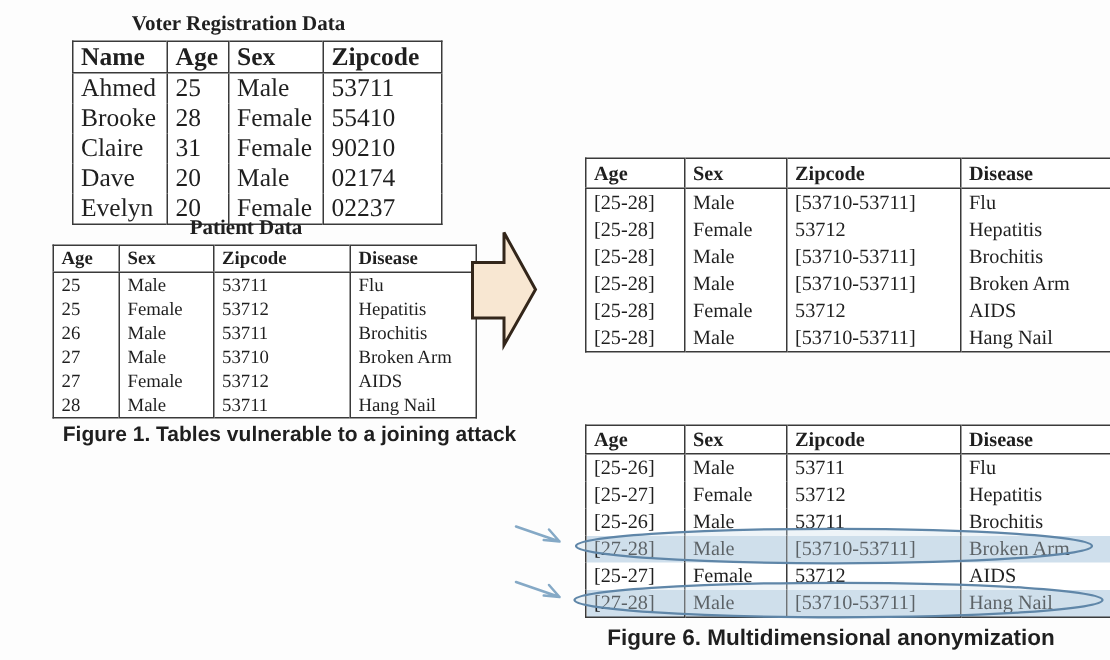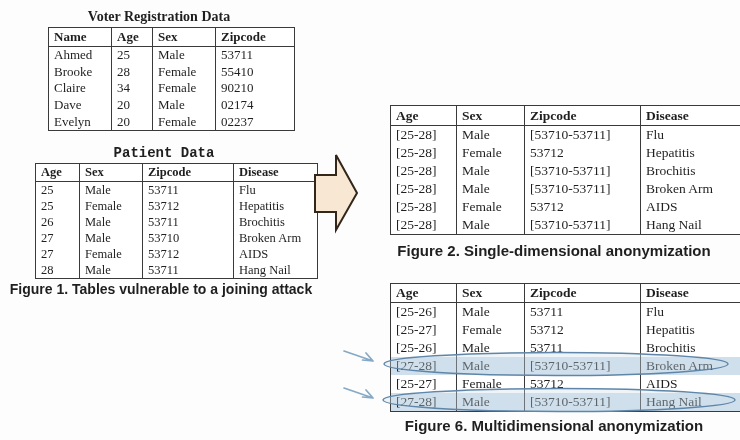--- a/index.html
+++ b/index.html
@@ -27,21 +27,21 @@
     background:#fff;
   }
   table.paper th, table.paper td{
     text-align:left;vertical-align:middle;padding:0 0 0 5px;
     overflow:hidden;white-space:nowrap;font-weight:normal;
   }
   table.paper th{font-weight:700;border-bottom:1.5px solid var(--table-border);}
   table.paper th + th, table.paper td + td{border-left:1.4px solid var(--table-border);}
   table.paper tr.hl td{background:var(--highlight-fill);}
 
-  .tbl-voter{left:48px;top:27px;width:222px;font-size:13px;}
+  .tbl-voter{left:48px;top:27px;width:222px;font-size:17px;}
   .tbl-voter th{height:18px;}
   .tbl-voter td{height:16.6px;}
   .tbl-voter th:nth-child(1){width:57px;}
   .tbl-voter th:nth-child(2){width:35px;}
   .tbl-voter th:nth-child(3){width:57px;}
   .tbl-voter th:nth-child(4){width:73px;}
 
   .tbl-patient{left:35px;top:163px;width:258px;font-size:12.5px;}
   .tbl-patient th{height:17px;}
   .tbl-patient td{height:16px;}
@@ -54,21 +54,21 @@
   .tbl-fig2 th{height:19px;}
   .tbl-fig2 td{height:18px;}
   .tbl-fig3{left:390px;top:283px;width:335px;font-size:13.5px;}
   .tbl-fig3 th{height:18px;}
   .tbl-fig3 td{height:18px;}
   .tbl-fig2 th:nth-child(1), .tbl-fig3 th:nth-child(1){width:60px;}
   .tbl-fig2 th:nth-child(2), .tbl-fig3 th:nth-child(2){width:62px;}
   .tbl-fig2 th:nth-child(3), .tbl-fig3 th:nth-child(3){width:110px;}
   .tbl-fig2 th:nth-child(4), .tbl-fig3 th:nth-child(4){width:103px;}
 
-  #fig1-caption{left:0px;top:281px;width:322px;font-size:14px;}
+  #fig1-caption{left:0px;top:281px;width:322px;font-size:14px;padding-left:32px;}
   #fig2-caption{left:375px;top:242px;width:358px;font-size:15px;}
   #fig3-caption{left:375px;top:417px;width:358px;font-size:15px;}
 
   #block-arrow{position:absolute;left:308px;top:148px;width:56px;height:92px;}
   #block-arrow polygon{fill:var(--arrow-fill);stroke:var(--arrow-stroke);stroke-width:2;stroke-linejoin:miter;}
 
   #fig3-overlay{position:absolute;left:340px;top:333px;width:400px;height:84px;pointer-events:none;}
   #fig3-overlay ellipse{fill:var(--highlight-fill);fill-opacity:0.35;stroke:var(--highlight-stroke);stroke-width:1.5;}
   #fig3-overlay path{fill:none;stroke:var(--pointer-color);stroke-width:1.7;stroke-linecap:round;stroke-linejoin:round;}
 </style>
@@ -96,40 +96,40 @@
           <td>53711</td>
         </tr>
         <tr>
           <td>Brooke</td>
           <td>28</td>
           <td>Female</td>
           <td>55410</td>
         </tr>
         <tr>
           <td>Claire</td>
-          <td>34</td>
+          <td>31</td>
           <td>Female</td>
           <td>90210</td>
         </tr>
         <tr>
           <td>Dave</td>
           <td>20</td>
           <td>Male</td>
           <td>02174</td>
         </tr>
         <tr>
           <td>Evelyn</td>
           <td>20</td>
           <td>Female</td>
           <td>02237</td>
         </tr>
       </tbody>
     </table>
 
-  <div class="serif-title" style="left:35px;top:145px;width:258px;font-family:Liberation Mono, monospace;">Patient Data</div>
+  <div class="serif-title" style="left:35px;top:145px;width:258px;">Patient Data</div>
 
   <table class="paper tbl-patient">
       <thead>
         <tr>
           <th>Age</th>
           <th>Sex</th>
           <th>Zipcode</th>
           <th>Disease</th>
         </tr>
       </thead>
@@ -221,21 +221,20 @@
         </tr>
         <tr>
           <td>[25-28]</td>
           <td>Male</td>
           <td>[53710-53711]</td>
           <td>Hang Nail</td>
         </tr>
       </tbody>
     </table>
 
-  <div class="caption" id="fig2-caption">Figure 2. Single-dimensional anonymization</div>
 
   <table class="paper tbl-fig3">
       <thead>
         <tr>
           <th>Age</th>
           <th>Sex</th>
           <th>Zipcode</th>
           <th>Disease</th>
         </tr>
       </thead>

